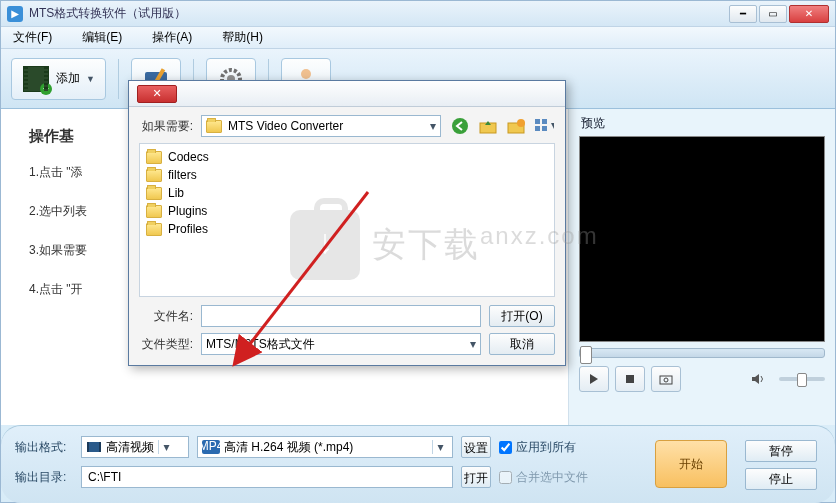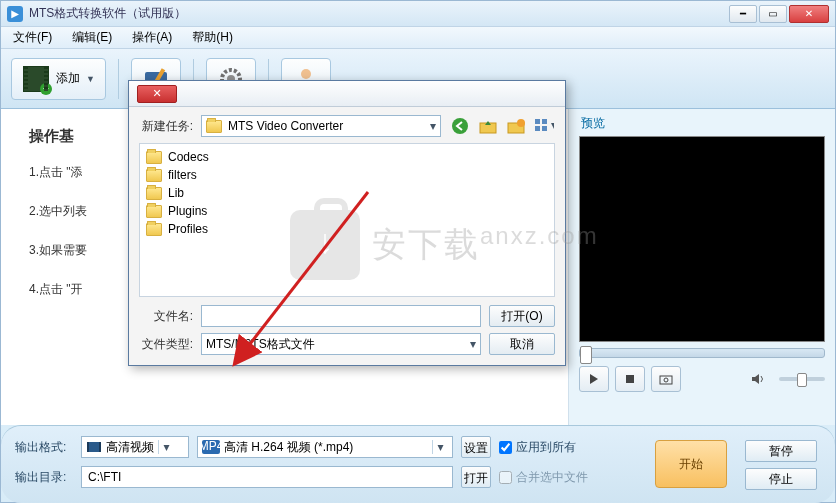--- a/index.html
+++ b/index.html
@@ -6,35 +6,35 @@
 body { background: #f0f0f0; width: 836px; height: 503px; overflow: hidden; position: relative; }
 
 .main-window { width: 836px; height: 503px; background: linear-gradient(to bottom, #e8f4fc 0%, #d8ecf8 100%); border: 1px solid #9bb8d3; position: relative; }
 .titlebar { height: 26px; background: linear-gradient(to bottom, #eaf3fb, #d4e7f5); display: flex; align-items: center; padding: 0 6px; border-bottom: 1px solid #c0d4e6; }
 .titlebar-icon { width: 16px; height: 16px; background: #3a8fd8; border-radius: 3px; margin-right: 6px; display: flex; align-items: center; justify-content: center; color: #fff; font-size: 10px; }
 .titlebar-text { flex: 1; color: #335; font-size: 12px; }
 .win-controls { display: flex; gap: 2px; }
 .win-btn { width: 28px; height: 18px; background: linear-gradient(to bottom, #fdfdfd, #e0e8ef); border: 1px solid #a8bfd4; border-radius: 2px; display: flex; align-items: center; justify-content: center; font-size: 10px; cursor: pointer; }
 .win-btn.close { background: linear-gradient(to bottom, #f08080, #d84040); color: #fff; border-color: #b03030; width: 40px; }
 
-.menubar { height: 22px; background: linear-gradient(to bottom, #f2f8fd, #e0eef9); display: flex; align-items: center; padding: 0 6px; gap: 8px; border-bottom: 1px solid #c0d4e6; }
+.menubar { height: 22px; background: linear-gradient(to bottom, #f2f8fd, #e0eef9); display: flex; align-items: center; padding: 0 6px; gap: 18px; border-bottom: 1px solid #c0d4e6; }
 .menubar span { padding: 2px 6px; cursor: pointer; }
 
 .toolbar { height: 60px; background: linear-gradient(to bottom, #eaf4fc, #cfe5f4); display: flex; align-items: center; padding: 0 10px; gap: 8px; border-bottom: 1px solid #9cc0dc; position: relative; }
 .tb-btn { display: flex; align-items: center; gap: 6px; padding: 6px 10px; background: linear-gradient(to bottom, #fdfefe, #e4eff8); border: 1px solid #a8c8e0; border-radius: 4px; cursor: pointer; height: 42px; }
 .tb-icon { width: 28px; height: 28px; display: flex; align-items: center; justify-content: center; }
 .tb-sep { width: 1px; height: 40px; background: #b0cce0; margin: 0 4px; }
 .dd-arrow { font-size: 9px; color: #456; }
 
 .content-area { display: flex; height: 316px; background: #fff; }
 .left-pane { flex: 1; padding: 18px 28px; background: #fff; border-right: 1px solid #d0e0ec; }
 .section-title { font-size: 15px; font-weight: bold; color: #333; margin-bottom: 18px; }
 .step { color: #333; margin-bottom: 22px; font-size: 12px; }
 .preview-pane { width: 266px; background: #e8f4fb; padding: 4px 10px 8px 10px; display: flex; flex-direction: column; }
-.preview-label { color: #0369a1; padding: 2px 0 4px 2px; }
+.preview-label { color: #0f172a; padding: 2px 0 4px 2px; }
 .video-box { width: 246px; height: 206px; background: #000; border: 1px solid #888; }
 .preview-controls { display: flex; align-items: center; gap: 6px; padding: 8px 0 0 0; }
 .pc-btn { width: 30px; height: 26px; background: linear-gradient(to bottom, #fdfdfd, #e4edf4); border: 1px solid #a8c0d4; border-radius: 3px; display: flex; align-items: center; justify-content: center; cursor: pointer; }
 .vol-slider { width: 46px; height: 4px; background: #c0d0dc; border-radius: 2px; position: relative; margin-left: 6px; }
 .vol-slider::after { content: ''; position: absolute; left: 18px; top: -4px; width: 8px; height: 12px; background: #fff; border: 1px solid #888; border-radius: 2px; }
 .timeline { height: 10px; background: linear-gradient(to bottom,#d8e8f4,#c4d8e8); border: 1px solid #a0b8cc; border-radius: 3px; margin-top: 6px; position: relative; }
 .timeline::after { content:''; position:absolute; left:0; top:-3px; width:10px; height:16px; background:#fff; border:1px solid #888; border-radius:2px; }
 
 .bottom-panel { background: linear-gradient(to bottom, #e0effa, #cfe4f2); border-top: 1px solid #a8c8dc; padding: 10px 14px; height: 78px; border-radius: 20px; }
 .brow { display: flex; align-items: center; gap: 8px; margin-bottom: 8px; }
@@ -240,21 +240,21 @@
   </div>
 
 </div>
 
 <div class="dialog">
   <div class="dlg-title">
     <div class="dlg-close">✕</div>
   </div>
   <div class="dlg-body">
     <div class="dlg-row">
-      <span class="dlg-lbl">新建任务:</span>
+      <span class="dlg-lbl">如果需要:</span>
       <div class="dlg-combo">
         <div class="folder-ic" style="margin-right:6px"></div>
         <span style="flex:1">MTS Video Converter</span>
         <span style="color:#456">▾</span>
       </div>
       <div class="dlg-icons">
         <div class="dlg-iconbtn">
             <svg width="18" height="18">
               <circle cx="9" cy="9" r="8" fill="#3aa03a"></circle>
               <path d="M11 5 L6 9 L11 13" fill="none" stroke="#fff" stroke-width="2"></path>

